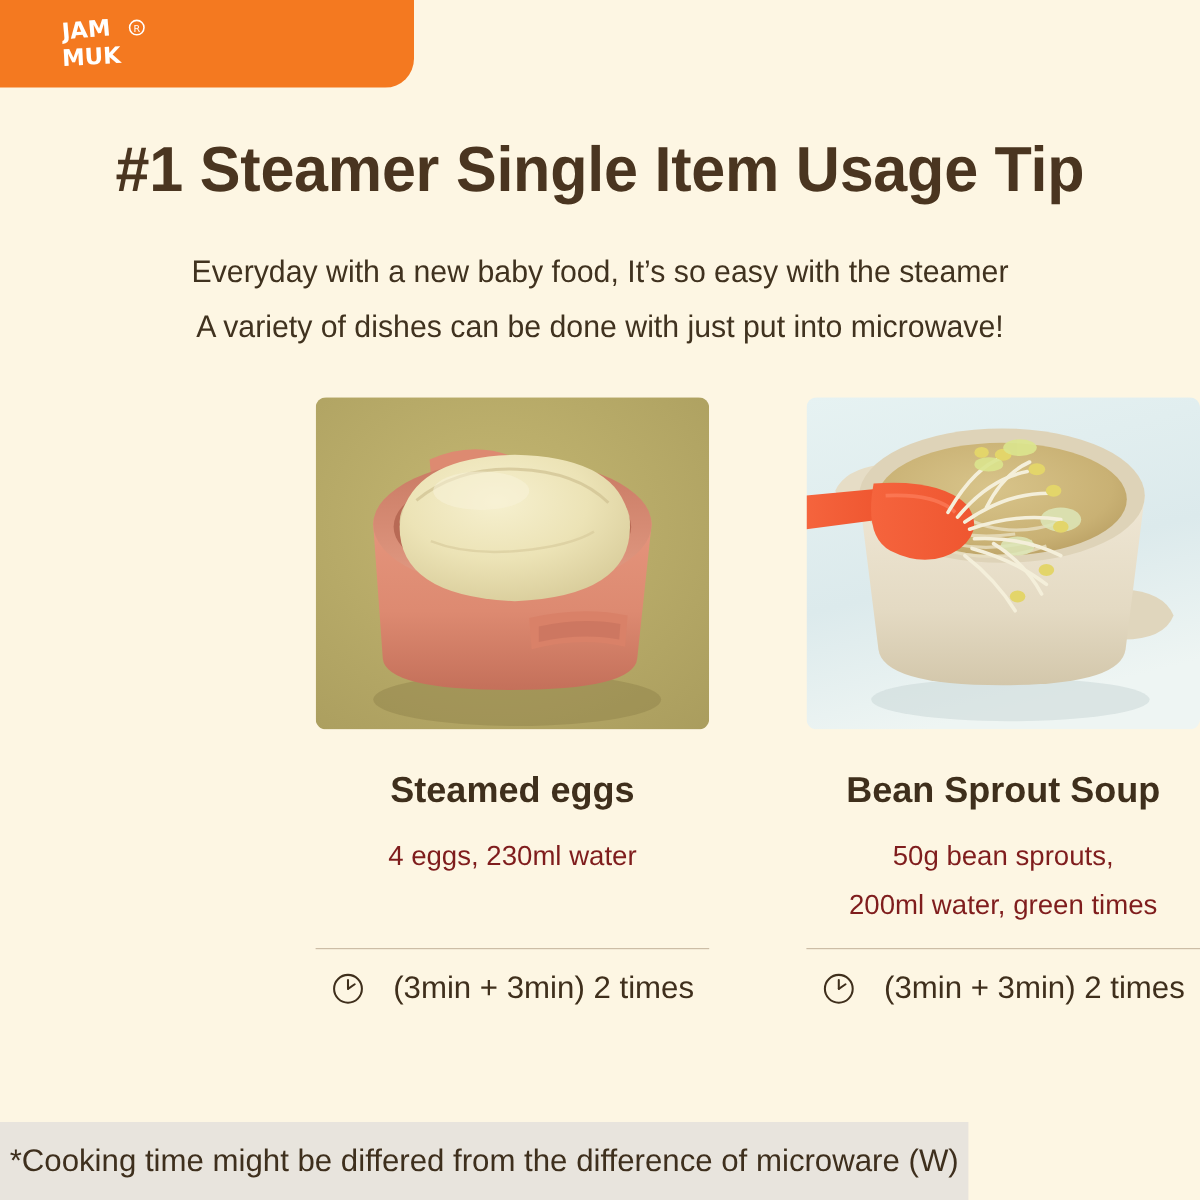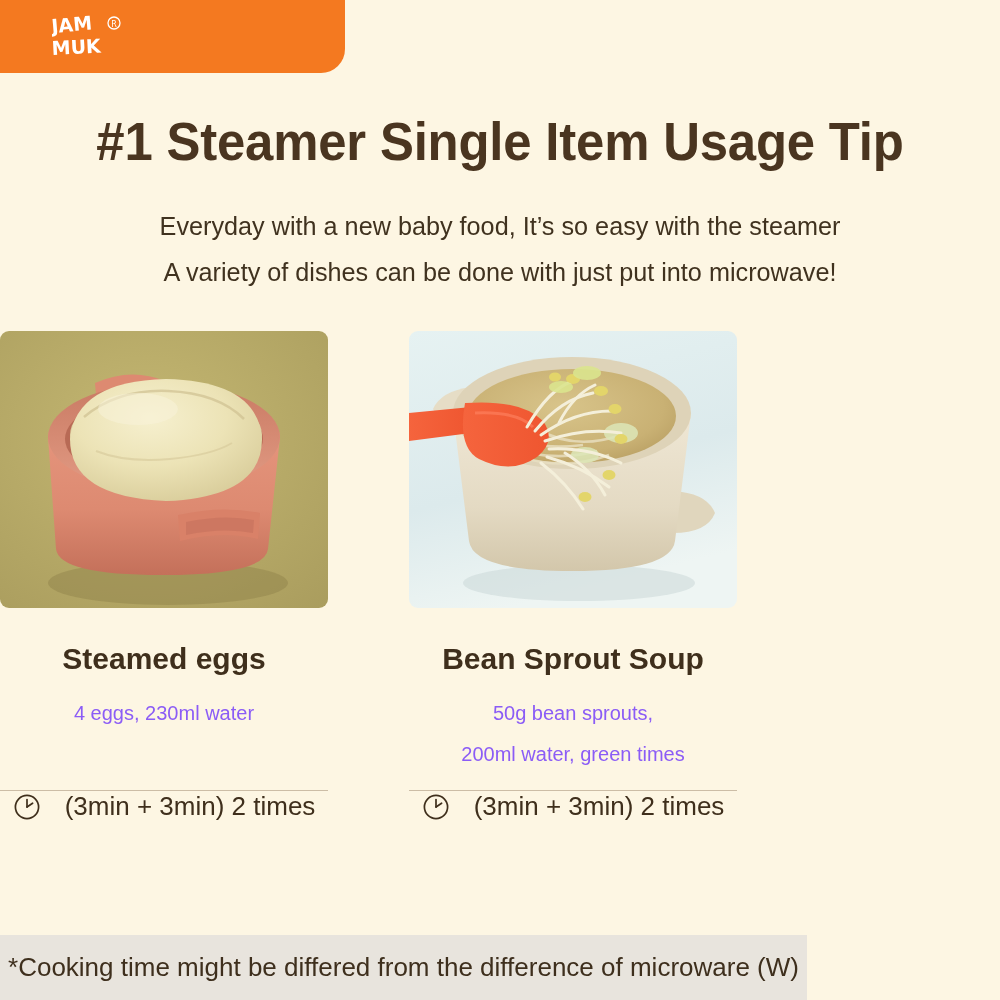--- a/index.html
+++ b/index.html
@@ -84,21 +84,21 @@
   }
   .subhead .line { display: block; white-space: nowrap; }
 
   
   .cards {
     position: absolute;
     top: 331px;
     left: 0;
     width: 1000px;
     display: flex;
-    justify-content: flex-start;
+    justify-content: flex-end;
     gap: 81px;
   }
 
   .card { width: 328px; }
 
   .photo {
     width: 328px;
     height: 277px;
     border-radius: 9px;
     overflow: hidden;
@@ -112,42 +112,43 @@
     font-size: 30px;
     font-weight: 700;
     color: #3f2f1c;
     font-family: "Liberation Sans Narrow", "Liberation Sans", sans-serif;
     white-space: nowrap;
   }
 
   .dish-ingredients {
     margin-top: 17px;
     text-align: center;
-    font-size: 20px;
+    font-size: 23px;
     line-height: 41px;
-    color: #8b5cf6;
+    color: #7f1d1d;
     font-family: "Liberation Sans Narrow", "Liberation Sans", sans-serif;
   }
   .dish-ingredients .line { display: block; white-space: nowrap; }
 
   .card-left .timing-wrap { margin-top: 36px; }
   .card-right .timing-wrap { margin-top: 0px; }
 
   .timing-wrap {
     position: absolute;
     width: 328px;
   }
 
   .divider {
     height: 1px;
     background: #ccbda6;
     width: 328px;
   }
 
   .timing {
+    margin-top: 17px;
     display: flex;
     align-items: center;
     justify-content: center;
     gap: 24px;
     color: #3f2f1c;
     font-size: 26px;
     font-family: "Liberation Sans Narrow", "Liberation Sans", sans-serif;
     white-space: nowrap;
   }
 

